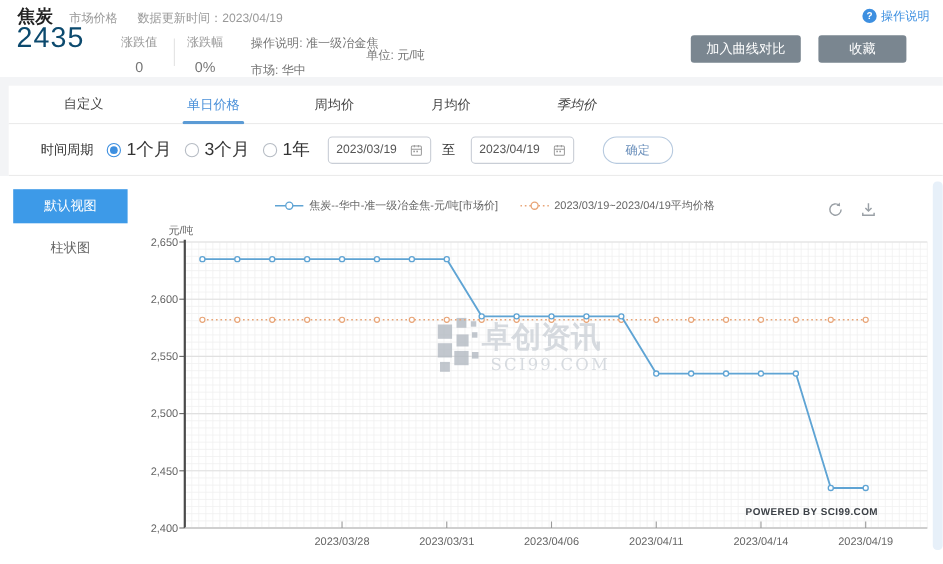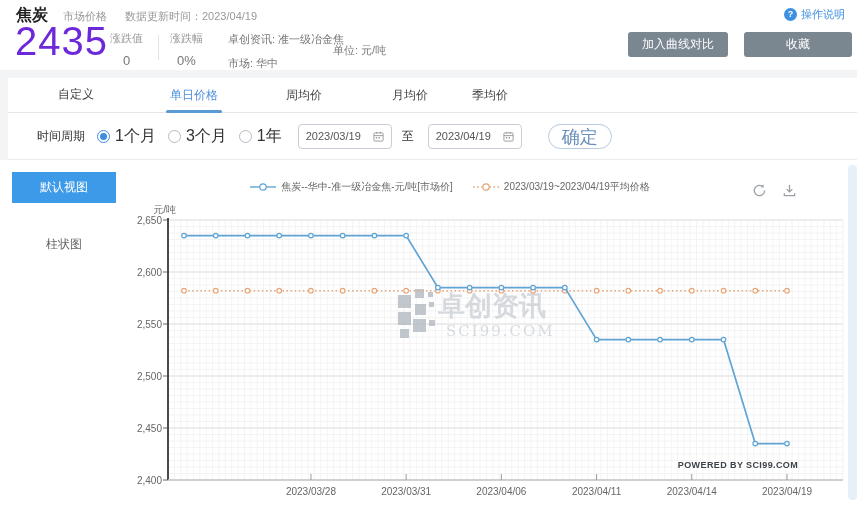--- a/index.html
+++ b/index.html
@@ -11,70 +11,70 @@
   
   .header { position: absolute; left: 0; top: 0; width: 857px; height: 70px; background: #fff; }
   .h-row1 { position: absolute; left: 16px; top: 5px; display: flex; align-items: baseline; }
   .product { font-size: 16px; font-weight: bold; color: #222; }
   .cat { font-size: 11px; color: #999; margin-left: 15px; }
   .upd { font-size: 11px; color: #999; margin-left: 18px; }
   .help { position: absolute; right: 12px; top: 7px; display: flex; align-items: center; gap: 4px;
           font-size: 11px; color: #3d8fe0; cursor: pointer; }
   .q-icon { width: 13px; height: 13px; border-radius: 50%; background: #3d8fe0; color: #fff;
             font-size: 9px; line-height: 13px; text-align: center; font-weight: bold; display: inline-block; }
-  .price { position: absolute; left: 15px; top: 21px; font-size: 40px; color: #6d28d9; line-height: 1; letter-spacing: 1px; }
+  .price { position: absolute; left: 15px; top: 21px; font-size: 26px; color: #0c4a6e; line-height: 1; letter-spacing: 1px; }
   .chg { position: absolute; top: 31px; text-align: center; }
   .chg1 { left: 110px; } .chg2 { left: 170px; }
   .chg-label { font-size: 11px; color: #999; }
   .chg-val { font-size: 13px; color: #777; margin-top: 7px; }
   .vdiv { position: absolute; left: 158px; top: 35px; width: 1px; height: 25px; background: #e3e3e3; }
   .spec { position: absolute; left: 228px; top: 32px; font-size: 11px; color: #777; }
   .spec div + div { margin-top: 9px; }
   .unit { position: absolute; left: 333px; top: 32px; font-size: 11px; color: #777; margin-top: 11px; }
   .gbtn { position: absolute; top: 32px; height: 25px; background: #7a8690; color: #fff; border: none;
           border-radius: 3px; font-size: 12px; font-family: inherit; cursor: pointer; }
   .btn-compare { left: 628px; width: 100px; }
-  .btn-fav { left: 744px; width: 108px; }
+  .btn-fav { left: 744px; width: 80px; }
 
   .gap { position: absolute; left: 0; top: 70px; width: 857px; height: 8px; background: #f3f4f6; }
 
   
   .tabbar { position: absolute; left: 8px; top: 78px; width: 849px; height: 35px; background: #fff;
             border-bottom: 1px solid #e7e7e7; }
   .tab { position: absolute; top: 0; height: 35px; line-height: 35px; font-size: 12px; color: #444;
          transform: translateX(-50%); cursor: pointer; padding: 0 6px; }
   .tab.t0 { left: 68px; font-family: Liberation Mono, monospace; } .tab.t1 { left: 186px; } .tab.t2 { left: 296px; }
-  .tab.t3 { left: 402px; } .tab.t4 { left: 482px; }
+  .tab.t3 { left: 402px; } .tab.t4 { left: 516px; font-style: italic; }
   .tab.active { color: #4a90d9; }
   .tab.active::after { content: ''; position: absolute; left: 50%; transform: translateX(-50%);
                        bottom: 0; width: 56px; height: 3px; background: #5b9bd5; border-radius: 2px; }
 
   
   .filterbar { position: absolute; left: 8px; top: 113px; width: 849px; height: 47px; background: #fff;
                border-bottom: 1px solid #ebebeb; display: flex; align-items: center; padding-left: 29px; }
   .f-label { font-size: 12px; color: #333; margin-right: 12px; }
   .radio-item { display: flex; align-items: center; gap: 5px; margin-right: 12px; font-size: 16px; color: #333; cursor: pointer; }
   .radio { width: 13px; height: 13px; border: 1px solid #b6bcc4; border-radius: 50%; background: #fff;
            display: inline-block; position: relative; }
   .radio.checked { border-color: #3d8fe0; }
   .radio.checked::after { content: ''; position: absolute; left: 2px; top: 2px; width: 7px; height: 7px;
                           border-radius: 50%; background: #3d8fe0; }
   .date-box { width: 94px; height: 25px; border: 1px solid #c9ced6; border-radius: 4px; display: flex;
               align-items: center; justify-content: space-between; padding: 0 7px; margin-left: 4px; cursor: pointer; background:#fff; }
   .date-text { font-size: 11px; color: #555; }
   .to { font-size: 12px; color: #333; margin: 0 10px; }
   .confirm { margin-left: 26px; width: 64px; height: 25px; border: 1px solid #b7cadf; border-radius: 13px;
-             background: #fff; color: #6a8fbb; font-size: 18px; font-family: Liberation Mono, monospace; cursor: pointer; }
+             background: #fff; color: #6a8fbb; font-size: 11px; font-family: Liberation Mono, monospace; cursor: pointer; }
 
   
   .content { position: absolute; left: 0; top: 160px; width: 857px; height: 353px; background: #fff; }
   .sidebar { position: absolute; left: 0; top: 0; width: 130px; height: 100%; }
   .side-item { position: absolute; left: 12px; width: 104px; text-align: center; font-size: 12px; cursor: pointer; }
   .side-item.s0 { top: 12px; height: 31px; line-height: 31px; color: #666; }
-  .side-item.s1 { top: 72px; height: 24px; line-height: 24px; color: #666; }
+  .side-item.s1 { top: 53px; height: 24px; line-height: 24px; color: #666; }
   .side-item.active { background: #3d9ae8; color: #fff; }
 
   .chart-panel { position: absolute; left: 130px; top: 0; width: 717px; height: 353px; }
   .legend { position: absolute; left: 0; top: 20px; width: 640px; display: flex; justify-content: center;
             align-items: center; gap: 20px; }
   .legend-item { display: flex; align-items: center; gap: 5px; font-size: 10px; color: #666; cursor: pointer; }
   .tool { position: absolute; top: 23px; cursor: pointer; }
   .tool-refresh { left: 622px; }
   .tool-download { left: 652px; }
   #price-chart { position: absolute; left: 0; top: 45px; }
@@ -101,21 +101,21 @@
     <div class="chg chg1">
       <div class="chg-label">涨跌值</div>
       <div class="chg-val">0</div>
     </div>
     <div class="vdiv"></div>
     <div class="chg chg2">
       <div class="chg-label">涨跌幅</div>
       <div class="chg-val">0%</div>
     </div>
     <div class="spec">
-      <div>卓创资讯: 准一级冶金焦</div>
+      <div>操作说明: 准一级冶金焦</div>
       <div>市场: 华中</div>
     </div>
     <div class="unit">单位: 元/吨</div>
     <button class="gbtn btn-compare">加入曲线对比</button>
     <button class="gbtn btn-fav">收藏</button>
   </header>
 
   <div class="gap"></div>
 
   <nav class="tabbar">

